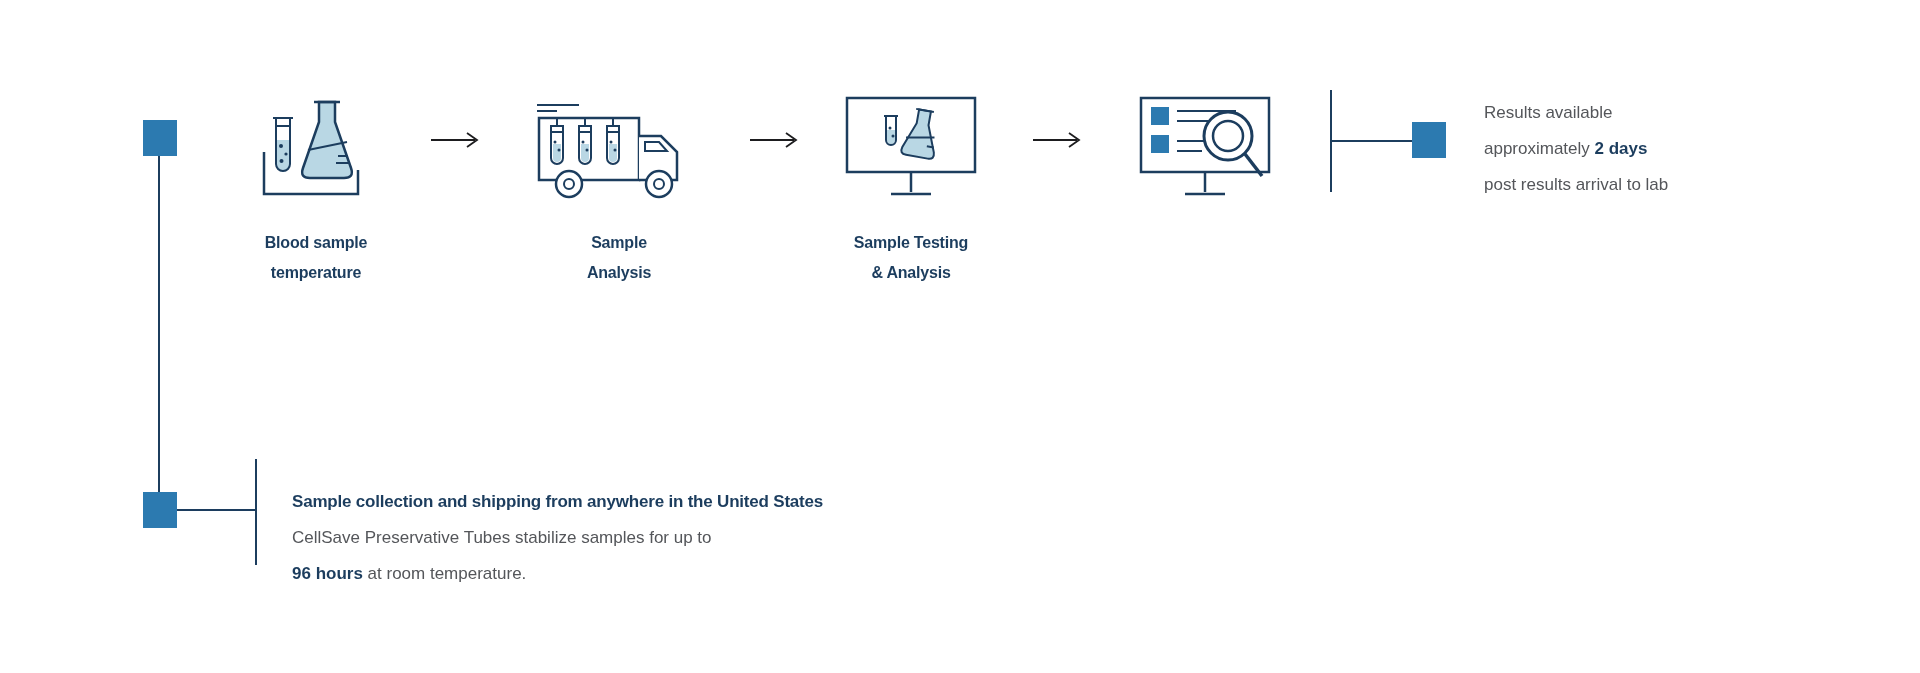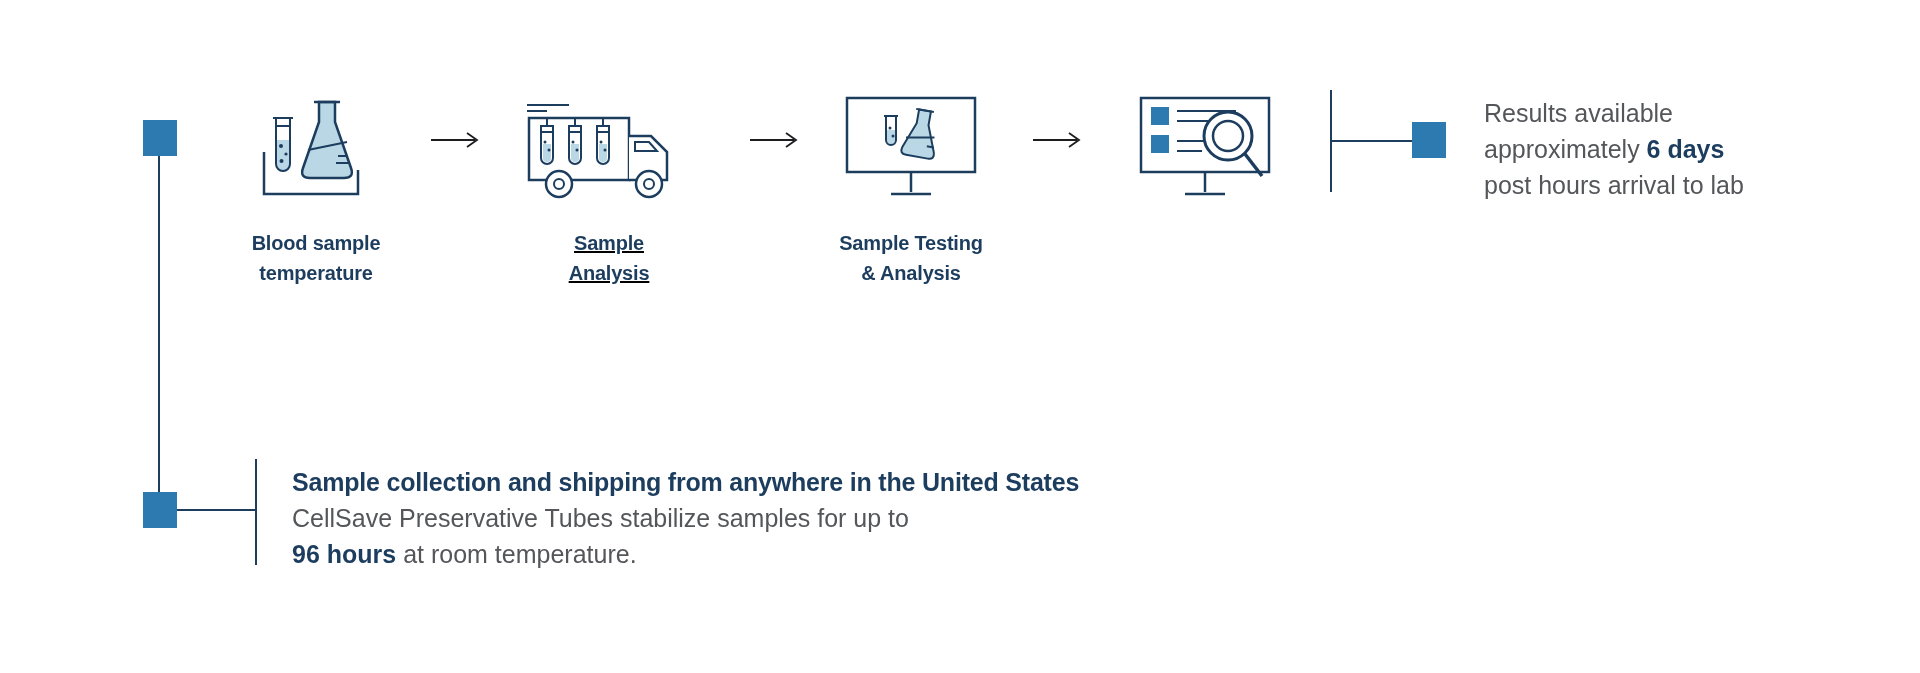--- a/index.html
+++ b/index.html
@@ -16,37 +16,37 @@
   
   .sq { position:absolute; width:34px; height:36px; background:var(--accent-blue,#2c7ab0); z-index:3; }
   .vline, .hline { position:absolute; background:var(--navy,#1c3d5e); z-index:1; }
 
   
   .step { position:absolute; top:86px; width:240px; display:flex; flex-direction:column; align-items:center; }
   .icon-box { height:126px; display:flex; align-items:flex-end; justify-content:center; }
   .step-label {
     margin-top:16px; text-align:center;
     color:var(--navy,#1c3d5e);
-    font-weight:bold; font-size:20px; line-height:30px;
+    font-weight:bold; font-size:16px; line-height:30px;
     letter-spacing:-0.2px; white-space:nowrap;
   }
 
   .arrow { position:absolute; top:129px; width:54px; height:22px; }
   .arrow-st { stroke:#1d1d1f; stroke-width:1.8; fill:none; }
 
   
   .st  { stroke:var(--navy,#1c3d5e); stroke-width:2.5; fill:none; }
   .st2 { stroke-width:2; }
   .fill-white  { fill:#ffffff; }
   .fill-light  { fill:var(--icon-fill,#b9d7e4); }
   .fill-navy   { fill:var(--navy,#1c3d5e); stroke:none; }
   .fill-accent { fill:var(--accent-blue,#2c7ab0); stroke:none; }
 
   
-  .note { position:absolute; font-size:25px; line-height:36px; color:var(--body-gray,#54565a); }
+  .note { position:absolute; font-size:17px; line-height:36px; color:var(--body-gray,#54565a); }
   .note .line { white-space:nowrap; }
   .note strong, .note .bold-navy { color:var(--navy,#1c3d5e); font-weight:bold; }
   .note .title { color:var(--navy,#1c3d5e); font-weight:bold; letter-spacing:-0.2px; }
 </style>
 </head>
 <body>
 
 <div class="canvas">
 
   <div class="vline" style="left:158px; top:138px; width:2px; height:372px;"></div>
@@ -77,21 +77,21 @@
       <div>Blood sample</div>
       <div>temperature</div>
     </div>
   </div>
 
   <svg class="arrow" viewBox="0 0 54 22" style="left:429px;">
     <line x1="2" y1="11" x2="46" y2="11" class="arrow-st"></line>
     <polyline points="38,4 48,11 38,18" class="arrow-st"></polyline>
   </svg>
 
-  <div class="step" style="left:489px;text-decoration:underline;">
+  <div class="step" style="left:499px;">
     <div class="icon-box">
       <svg viewBox="0 0 172 112" width="172" height="112" aria-label="shipping-truck-icon">
         <line x1="4" y1="5" x2="46" y2="5" class="st st2"></line>
         <line x1="4" y1="11" x2="24" y2="11" class="st st2"></line>
         <rect x="6" y="18" width="100" height="62" class="st fill-white"></rect>
 
         <line x1="24" y1="18" x2="24" y2="26" class="st st2"></line>
         <path d="M20,44 v14 a4,4 0 0 0 8,0 v-14 z" class="fill-light"></path>
         <path d="M18,26 v32 a6,6 0 0 0 12,0 v-32" class="st st2"></path>
         <line x1="17" y1="26" x2="31" y2="26" class="st st2"></line>
@@ -183,23 +183,23 @@
       </svg>
     </div>
   </div>
 
   <div class="vline" style="left:1330px; top:90px; width:2px; height:102px;"></div>
   <div class="hline" style="left:1332px; top:140px; width:80px; height:2px;"></div>
   <div class="sq" style="left:1412px; top:122px;"></div>
 
   <div class="note" style="left:1484px; top:95px;">
     <div class="line">Results available</div>
-    <div class="line"><span>approximately </span><strong>6 days</strong></div>
-    <div class="line">post hours arrival to lab</div>
-  </div>
-
-  <div class="note" style="left:292px; top:464px;">
+    <div class="line"><span>approximately </span><strong>2 days</strong></div>
+    <div class="line">post results arrival to lab</div>
+  </div>
+
+  <div class="note" style="left:292px; top:484px;">
     <div class="line title">Sample collection and shipping from anywhere in the United States</div>
     <div class="line">CellSave Preservative Tubes stabilize samples for up to</div>
     <div class="line"><strong>96 hours</strong><span> at room temperature.</span></div>
   </div>
 
 </div>
 
 </body></html>

